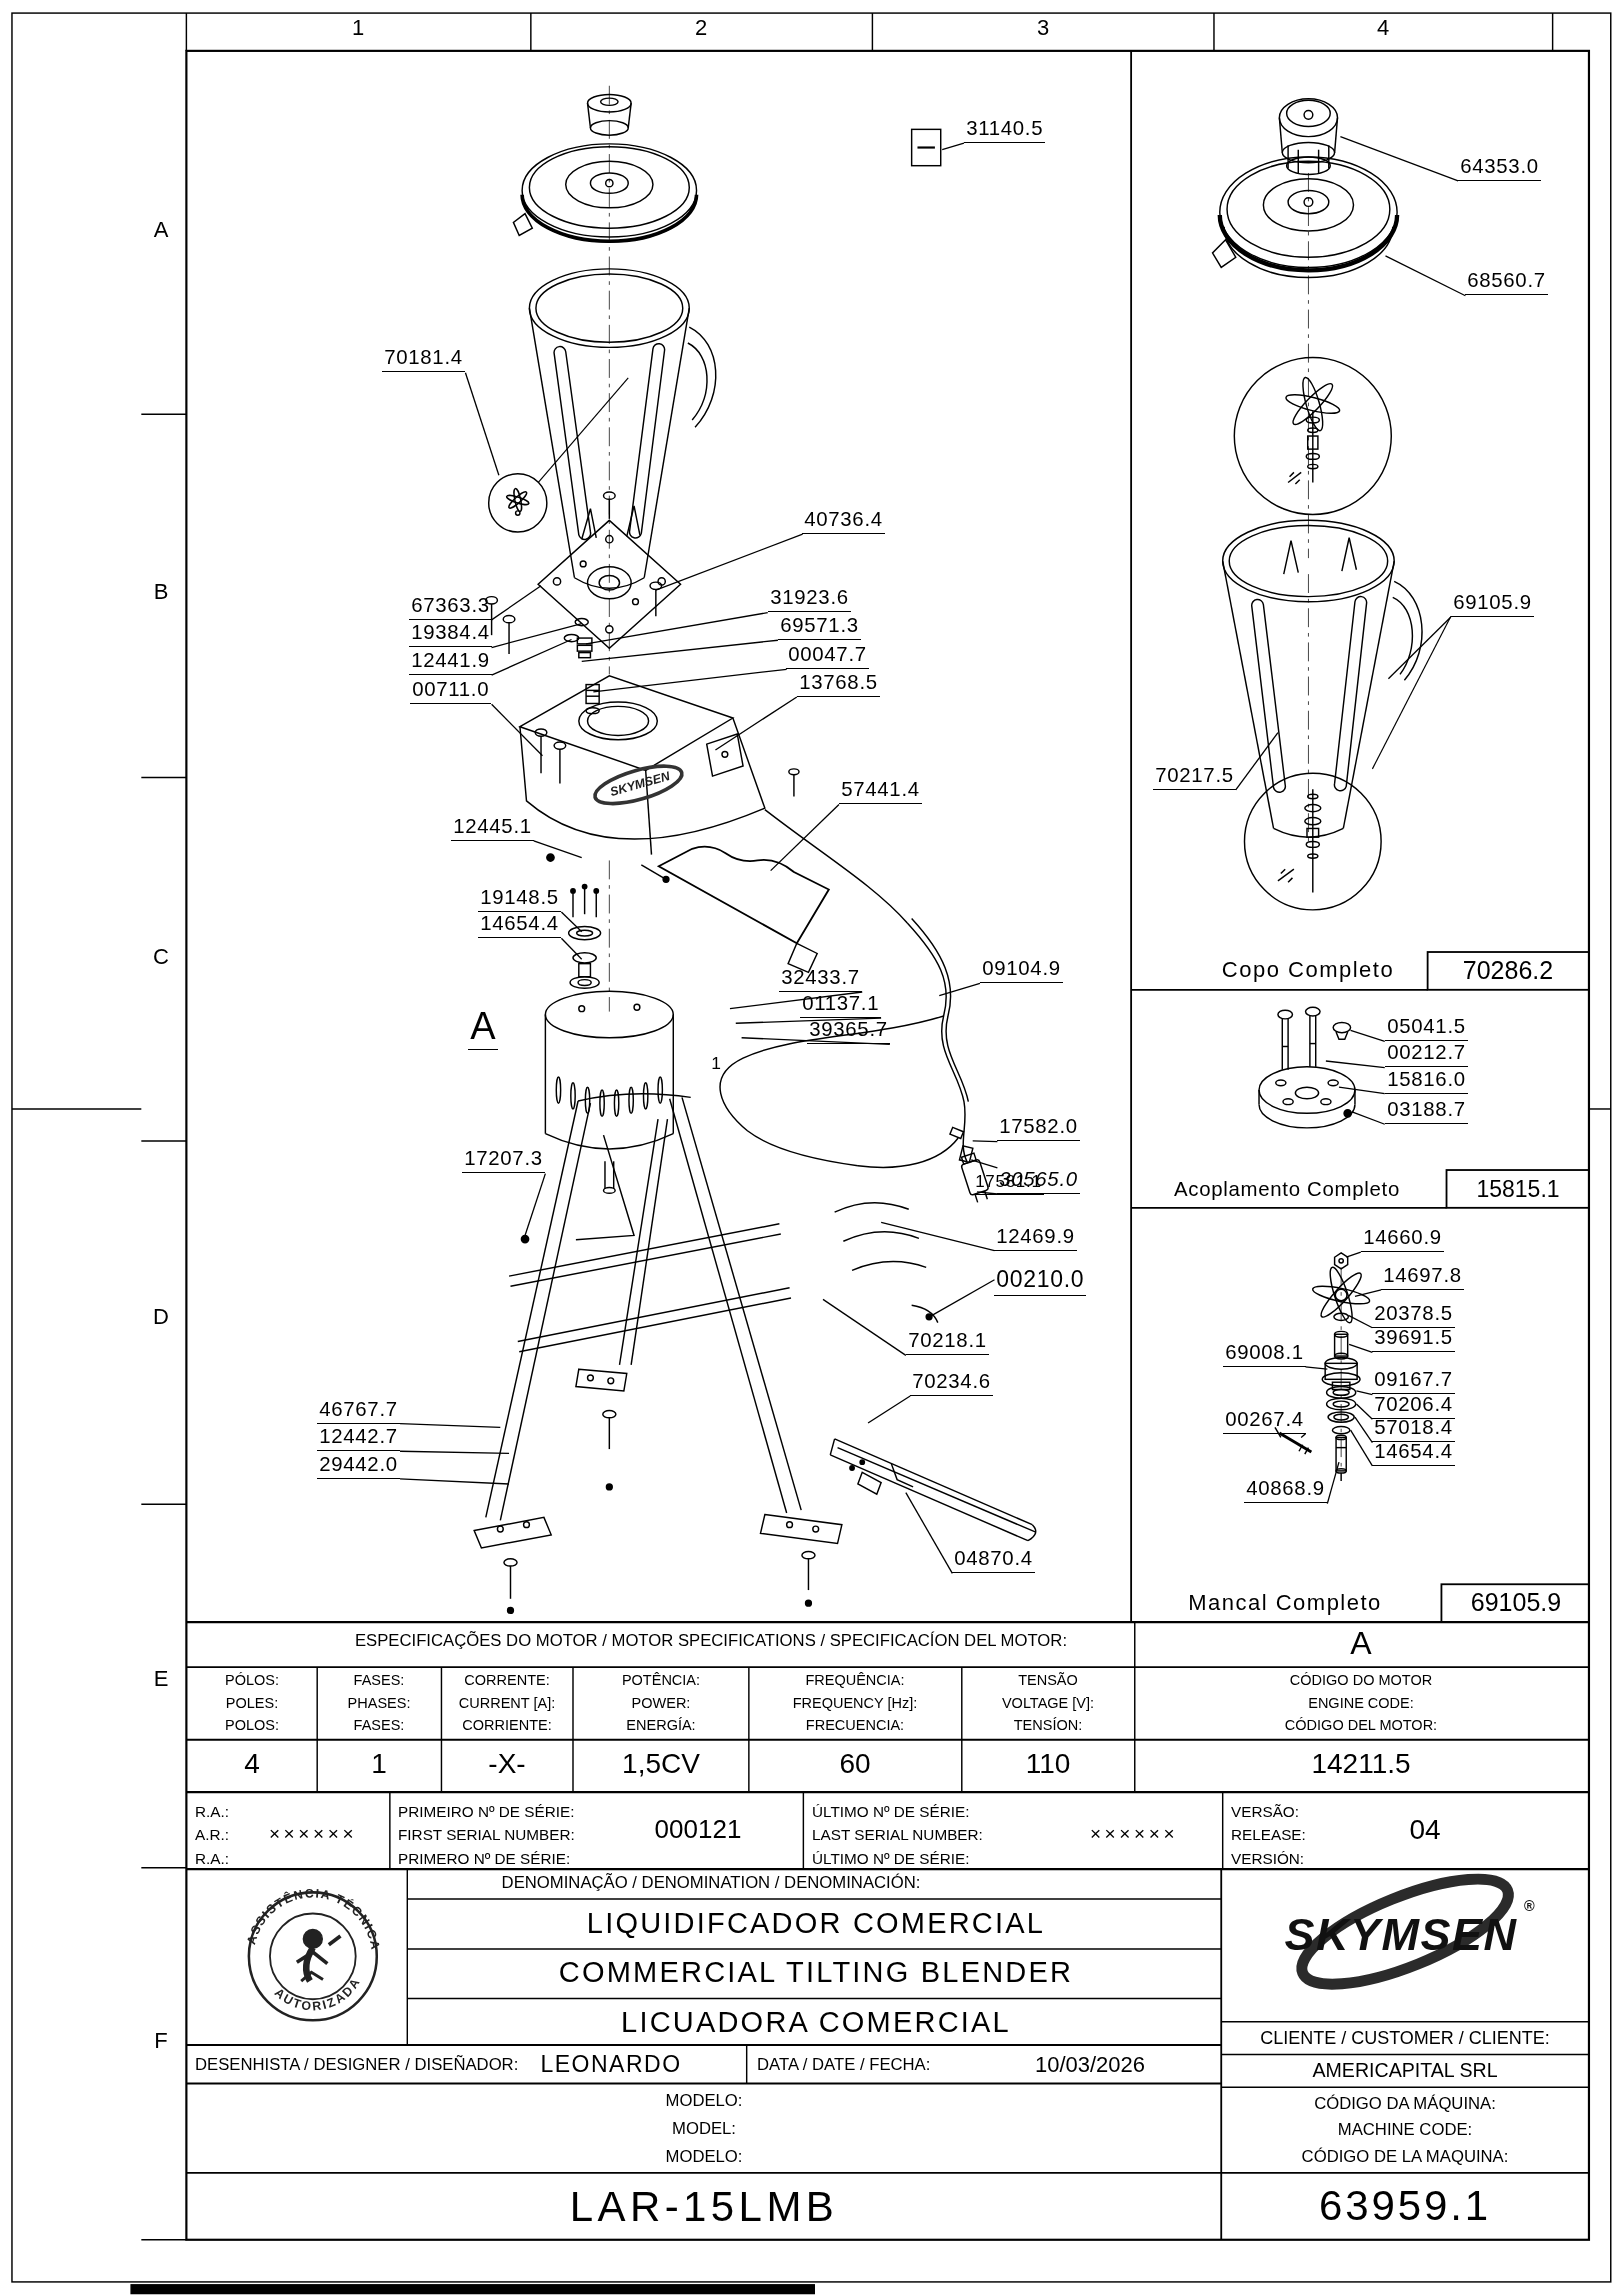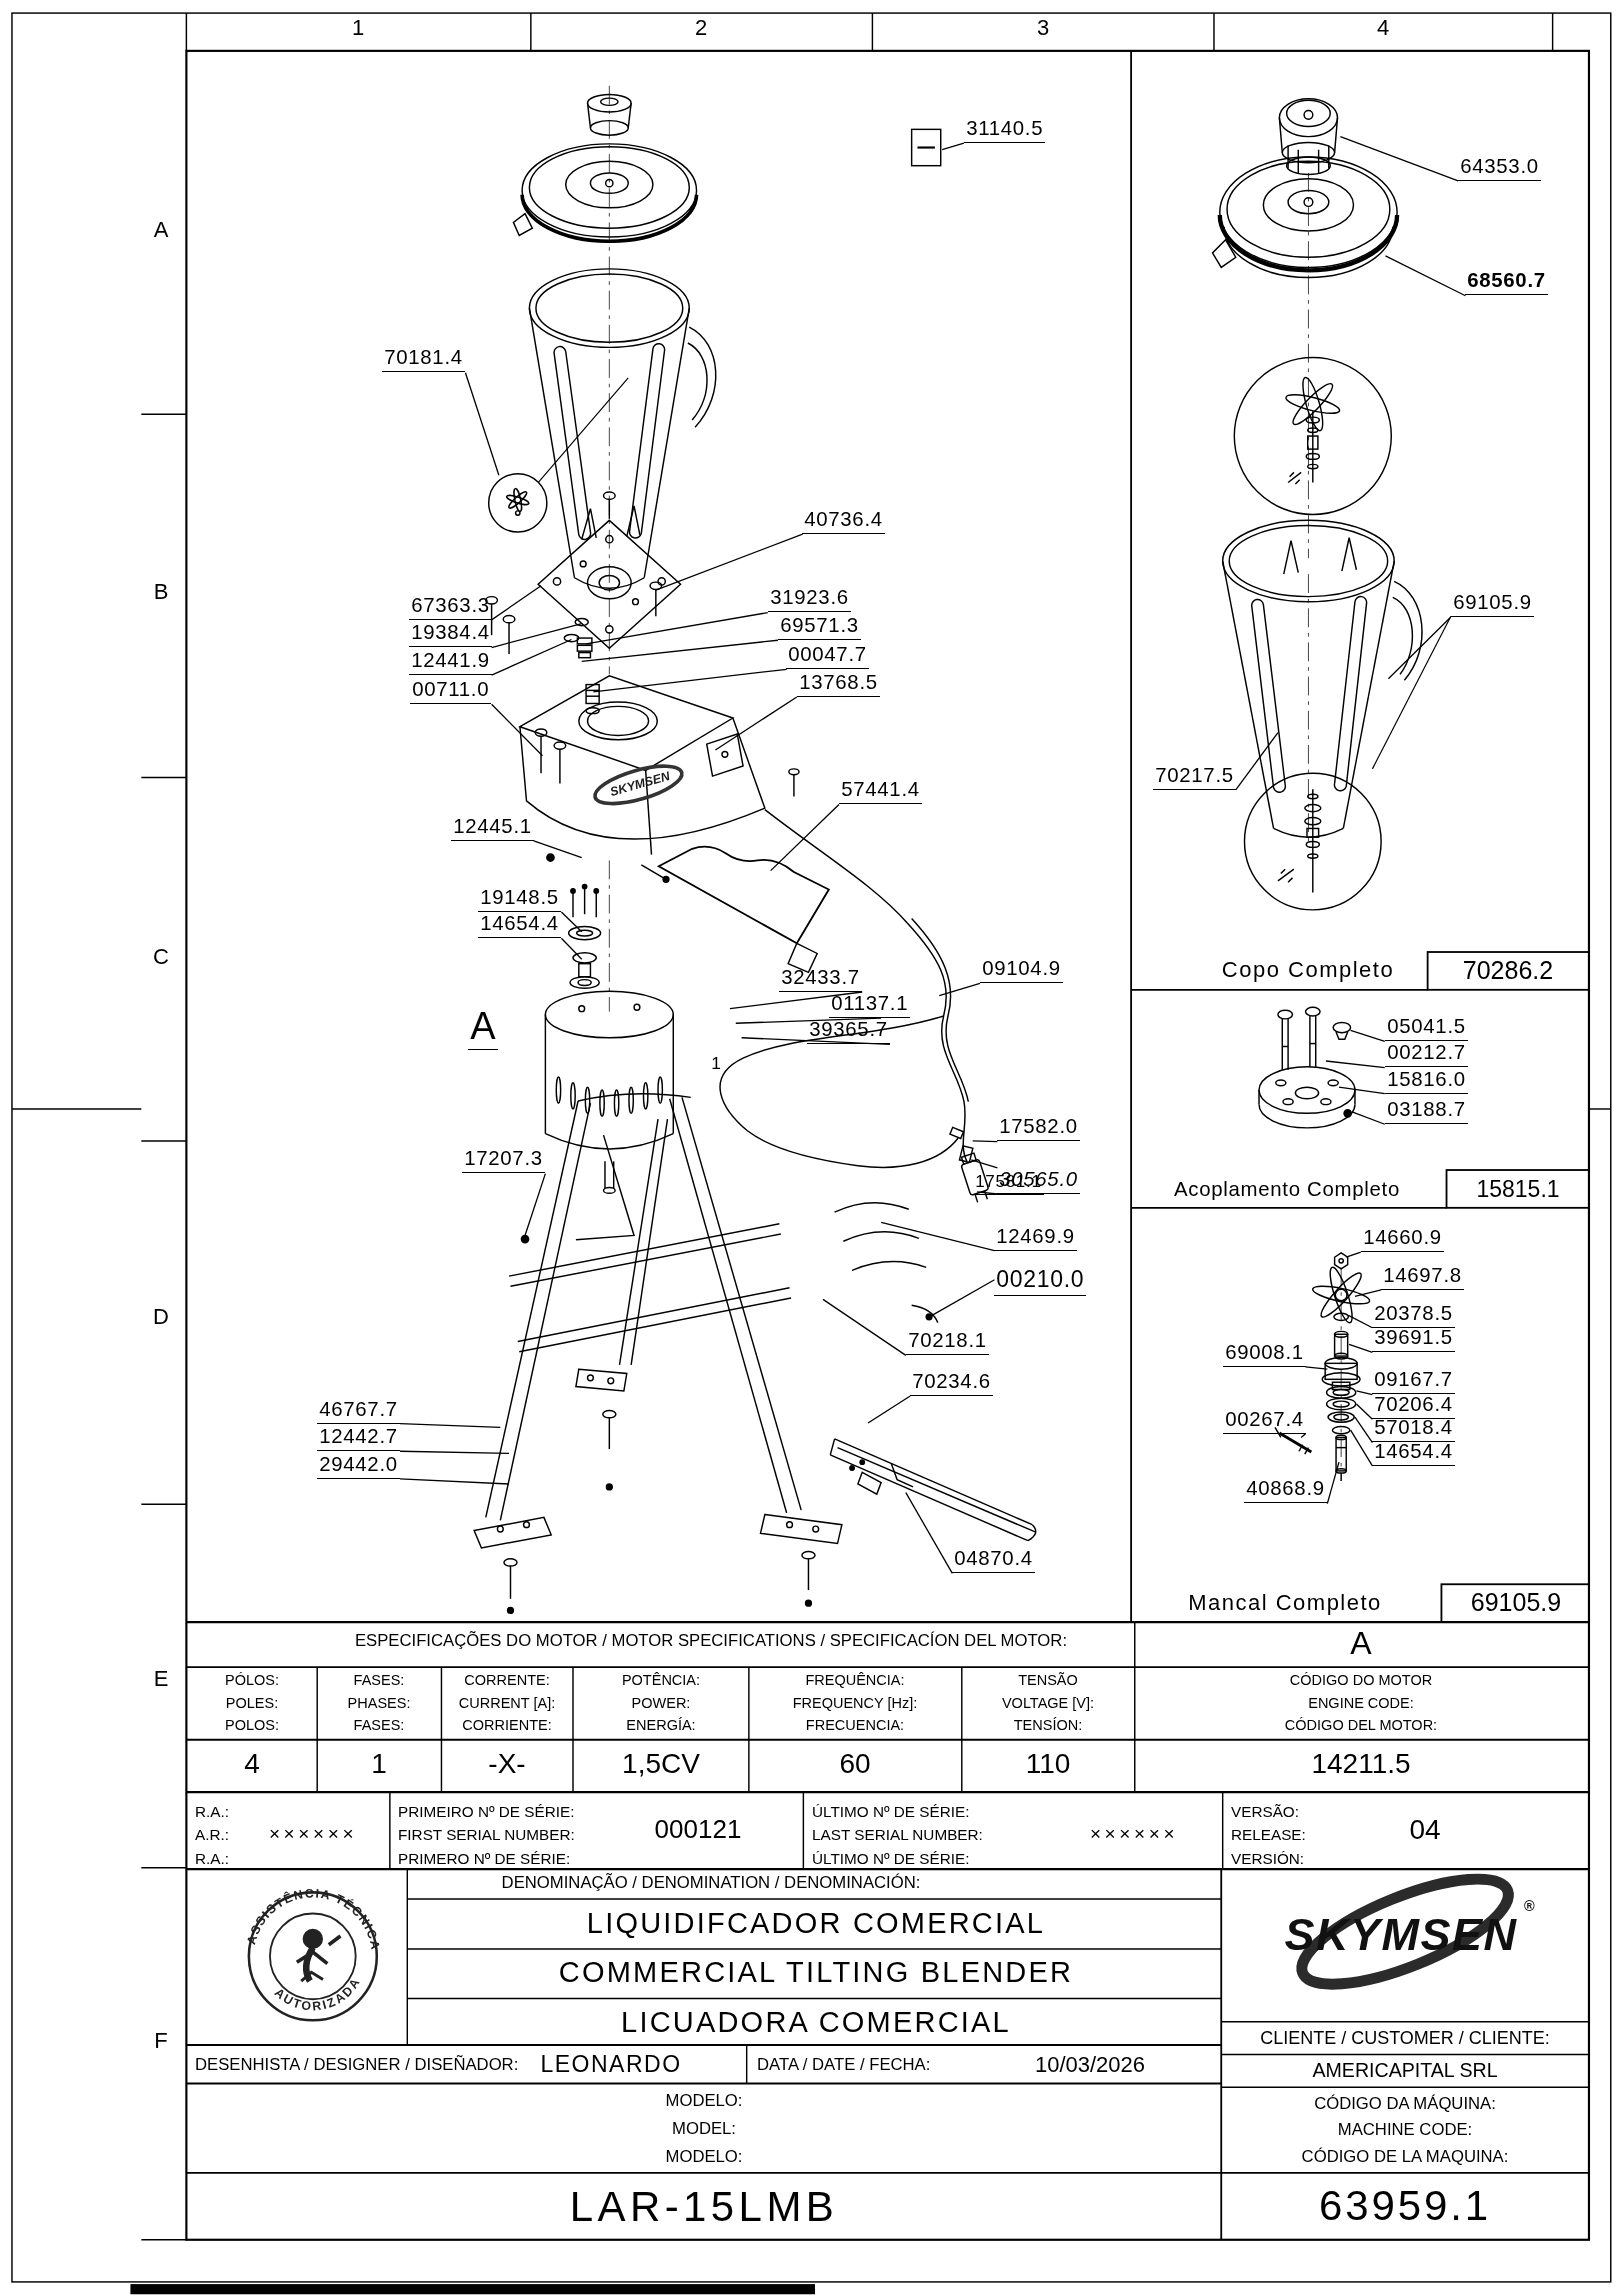--- a/index.html
+++ b/index.html
@@ -594,37 +594,37 @@
       <div class="callout" style="font-size: 20.4px; top: 679px; left: 410px;">00711.0</div>
       <div class="callout" style="font-size: 20.4px; top: 587px; left: 768px;">31923.6</div>
       <div class="callout" style="font-size: 20.4px; top: 615px; left: 778px;">69571.3</div>
       <div class="callout" style="font-size: 20.4px; top: 644px; left: 786px;">00047.7</div>
       <div class="callout" style="font-size: 20.4px; top: 672px; left: 797px;">13768.5</div>
       <div class="callout" style="font-size: 20.4px; top: 779px; left: 839px;">57441.4</div>
       <div class="callout" style="font-size: 20.4px; top: 816px; left: 451px;">12445.1</div>
       <div class="callout" style="font-size: 20.4px; top: 887px; left: 478px;">19148.5</div>
       <div class="callout" style="font-size: 20.4px; top: 913px; left: 478px;">14654.4</div>
       <div class="callout" style="font-size: 20.4px; top: 967px; left: 779px;">32433.7</div>
-      <div class="callout" style="font-size: 20.4px; top: 993px; left: 800px; margin-left: 29px;">01137.1</div>
+      <div class="callout" style="font-size: 20.4px; top: 993px; left: 800px;">01137.1</div>
       <div class="callout" style="font-size: 20.4px; top: 1019px; left: 807px;">39365.7</div>
       <div class="callout" style="font-size: 20.4px; top: 958px; left: 980px;">09104.9</div>
       <div class="callout" style="font-size: 20.4px; top: 1116px; left: 997px;">17582.0</div>
       <div class="callout" style="font-size: 17px; top: 1143px; left: 973px; margin-top: 30px;">17581.1</div>
       <div class="callout" style="font-size: 20.4px; top: 1169px; left: 997px; font-style: italic;">30565.0</div>
       <div class="callout" style="font-size: 20.4px; top: 1226px; left: 994px;">12469.9</div>
       <div class="callout" style="font-size: 23px; top: 1255px; left: 994px; margin-top: 13px;">00210.0</div>
       <div class="callout" style="font-size: 20.4px; top: 1330px; left: 906px;">70218.1</div>
       <div class="callout" style="font-size: 20.4px; top: 1371px; left: 910px;">70234.6</div>
       <div class="callout" style="font-size: 20.4px; top: 1148px; left: 462px;">17207.3</div>
       <div class="callout" style="font-size: 20.4px; top: 1399px; left: 317px;">46767.7</div>
       <div class="callout" style="font-size: 20.4px; top: 1426px; left: 317px;">12442.7</div>
       <div class="callout" style="font-size: 20.4px; top: 1454px; left: 317px;">29442.0</div>
       <div class="callout" style="font-size: 20.4px; top: 1548px; left: 952px;">04870.4</div>
       <div class="callout" style="font-size: 20.4px; top: 156px; left: 1458px;">64353.0</div>
-      <div class="callout" style="font-size: 20.4px; top: 270px; left: 1465px; font-weight: bold;">68560.7</div>
+      <div class="callout" style="font-size: 20.4px; top: 270px; left: 1465px;">68560.7</div>
       <div class="callout" style="font-size: 20.4px; top: 592px; left: 1451px;">69105.9</div>
       <div class="callout" style="font-size: 20.4px; top: 765px; left: 1153px;">70217.5</div>
       <div class="callout" style="font-size: 20.4px; top: 1016px; left: 1385px;">05041.5</div>
       <div class="callout" style="font-size: 20.4px; top: 1042px; left: 1385px; text-align: right;">00212.7</div>
       <div class="callout" style="font-size: 20.4px; top: 1069px; left: 1385px;">15816.0</div>
       <div class="callout" style="font-size: 20.4px; top: 1099px; left: 1385px;">03188.7</div>
       <div class="callout" style="font-size: 20.4px; top: 1227px; left: 1361px;">14660.9</div>
       <div class="callout" style="font-size: 20.4px; top: 1265px; left: 1381px;">14697.8</div>
       <div class="callout" style="font-size: 20.4px; top: 1303px; left: 1372px;">20378.5</div>
       <div class="callout" style="font-size: 20.4px; top: 1327px; left: 1372px;">39691.5</div>

